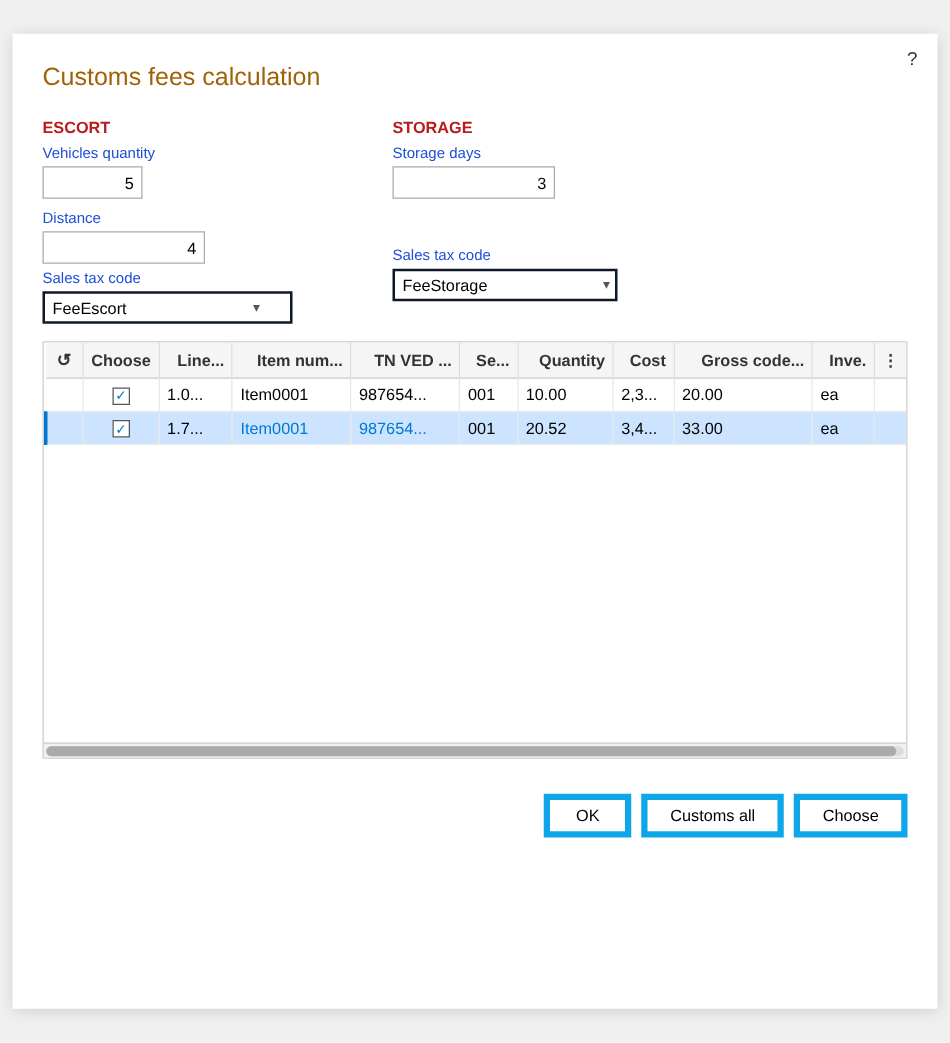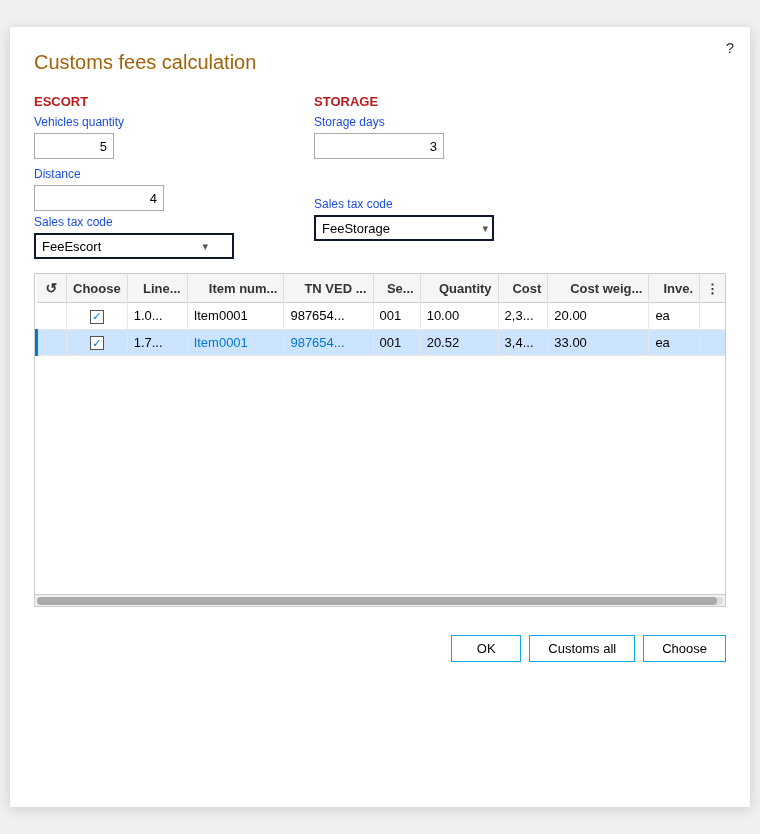--- a/index.html
+++ b/index.html
@@ -165,21 +165,21 @@
     .footer {
       display: flex;
       justify-content: flex-end;
       gap: 8px;
       margin-top: 16px;
       padding-top: 12px;
     }
     .btn {
       padding: 5px 18px;
       font-size: 13px;
-      border: 1px solid #0ea5e9;
+      border: 5px solid #0ea5e9;
       background: #fff;
       cursor: pointer;
       min-width: 70px;
       text-align: center;
     }
     .checkbox-custom {
       width: 14px;
       height: 14px;
       border: 1px solid #555;
       display: inline-flex;
@@ -272,21 +272,21 @@
             <th style="width:30px; text-align:center;">
               <span style="font-size:14px; cursor:pointer;">↺</span>
             </th>
             <th>Choose</th>
             <th>Line...</th>
             <th>Item num...</th>
             <th>TN VED ...</th>
             <th>Se...</th>
             <th>Quantity</th>
             <th>Cost</th>
-            <th>Cost weig...</th>
+            <th>Gross code...</th>
             <th>Inve.</th>
             <th style="width:20px; cursor:pointer;">⋮</th>
           </tr>
         </thead>
         <tbody id="table-body">
         <tr>
               <td class="cb-cell"></td>
               <td class="cb-cell"><span class="checkbox-custom">✓</span></td>
               <td>1.0...</td>
               <td>Item0001</td>

